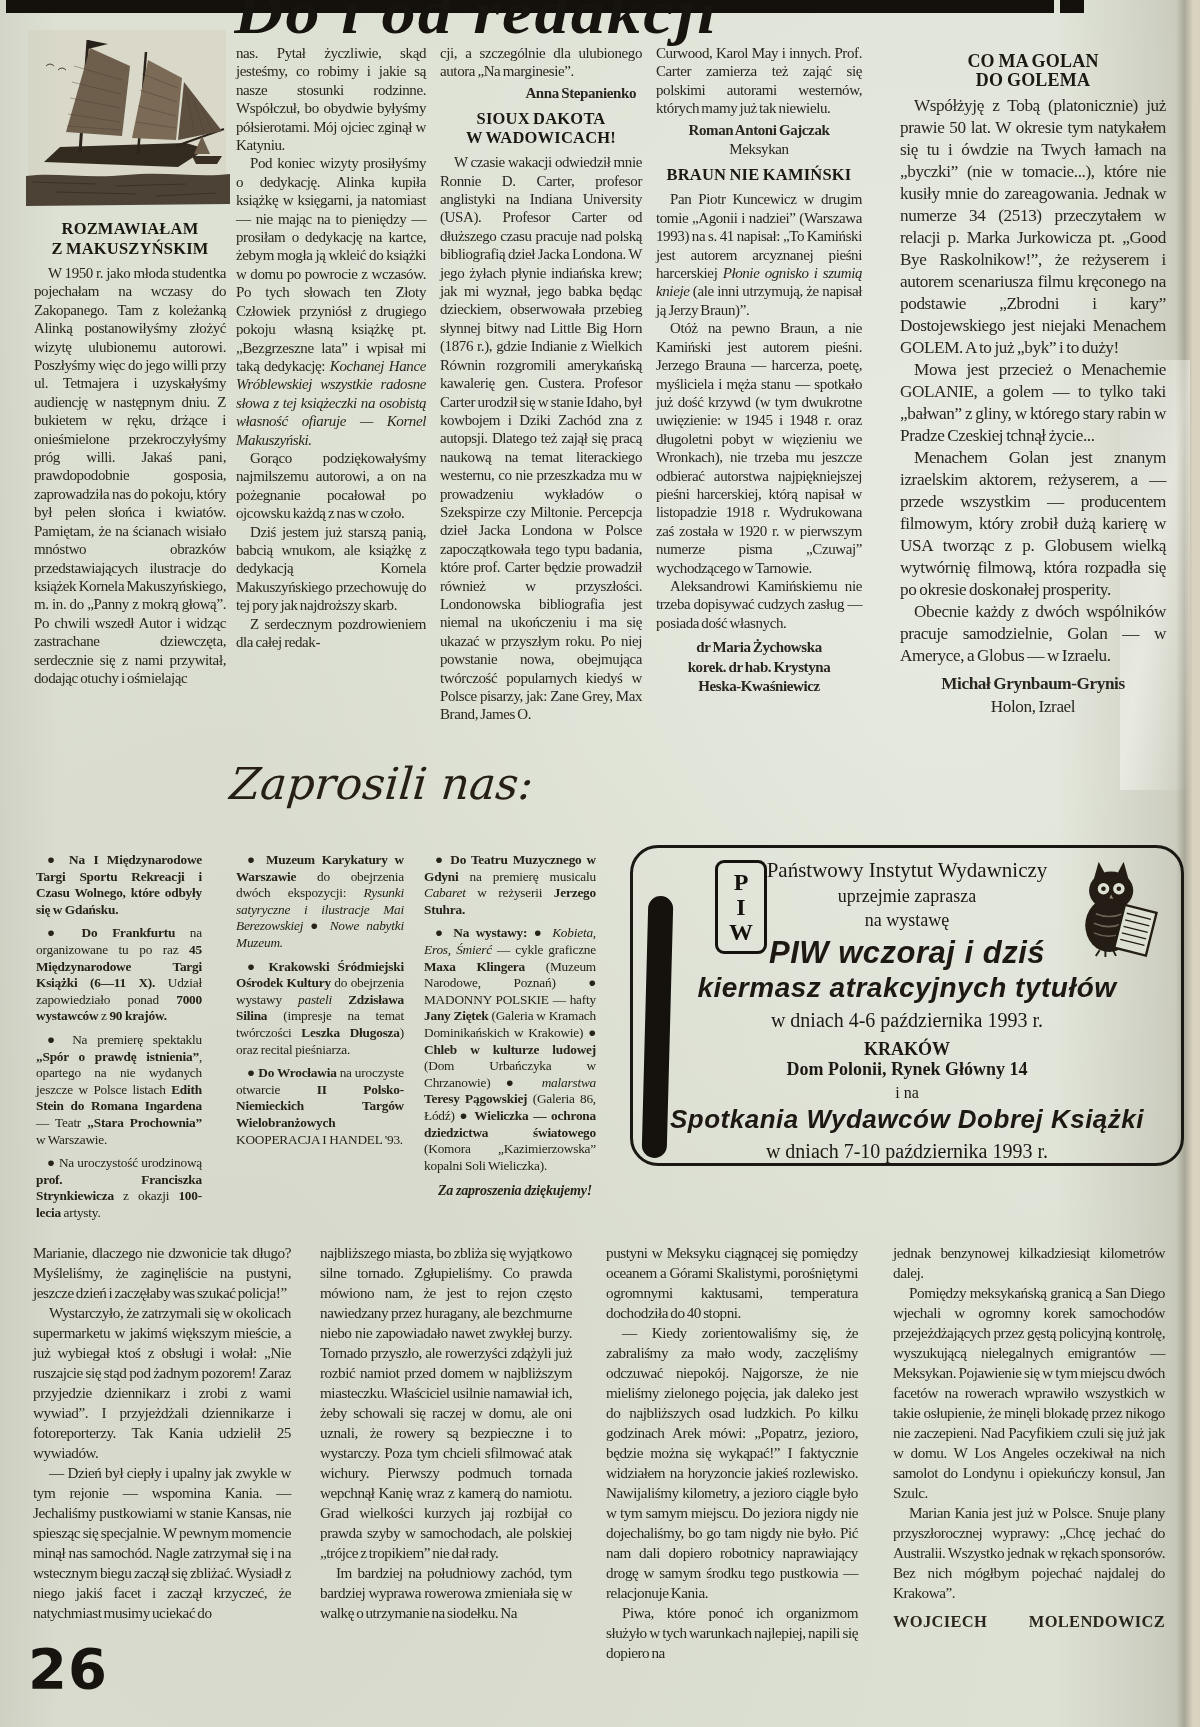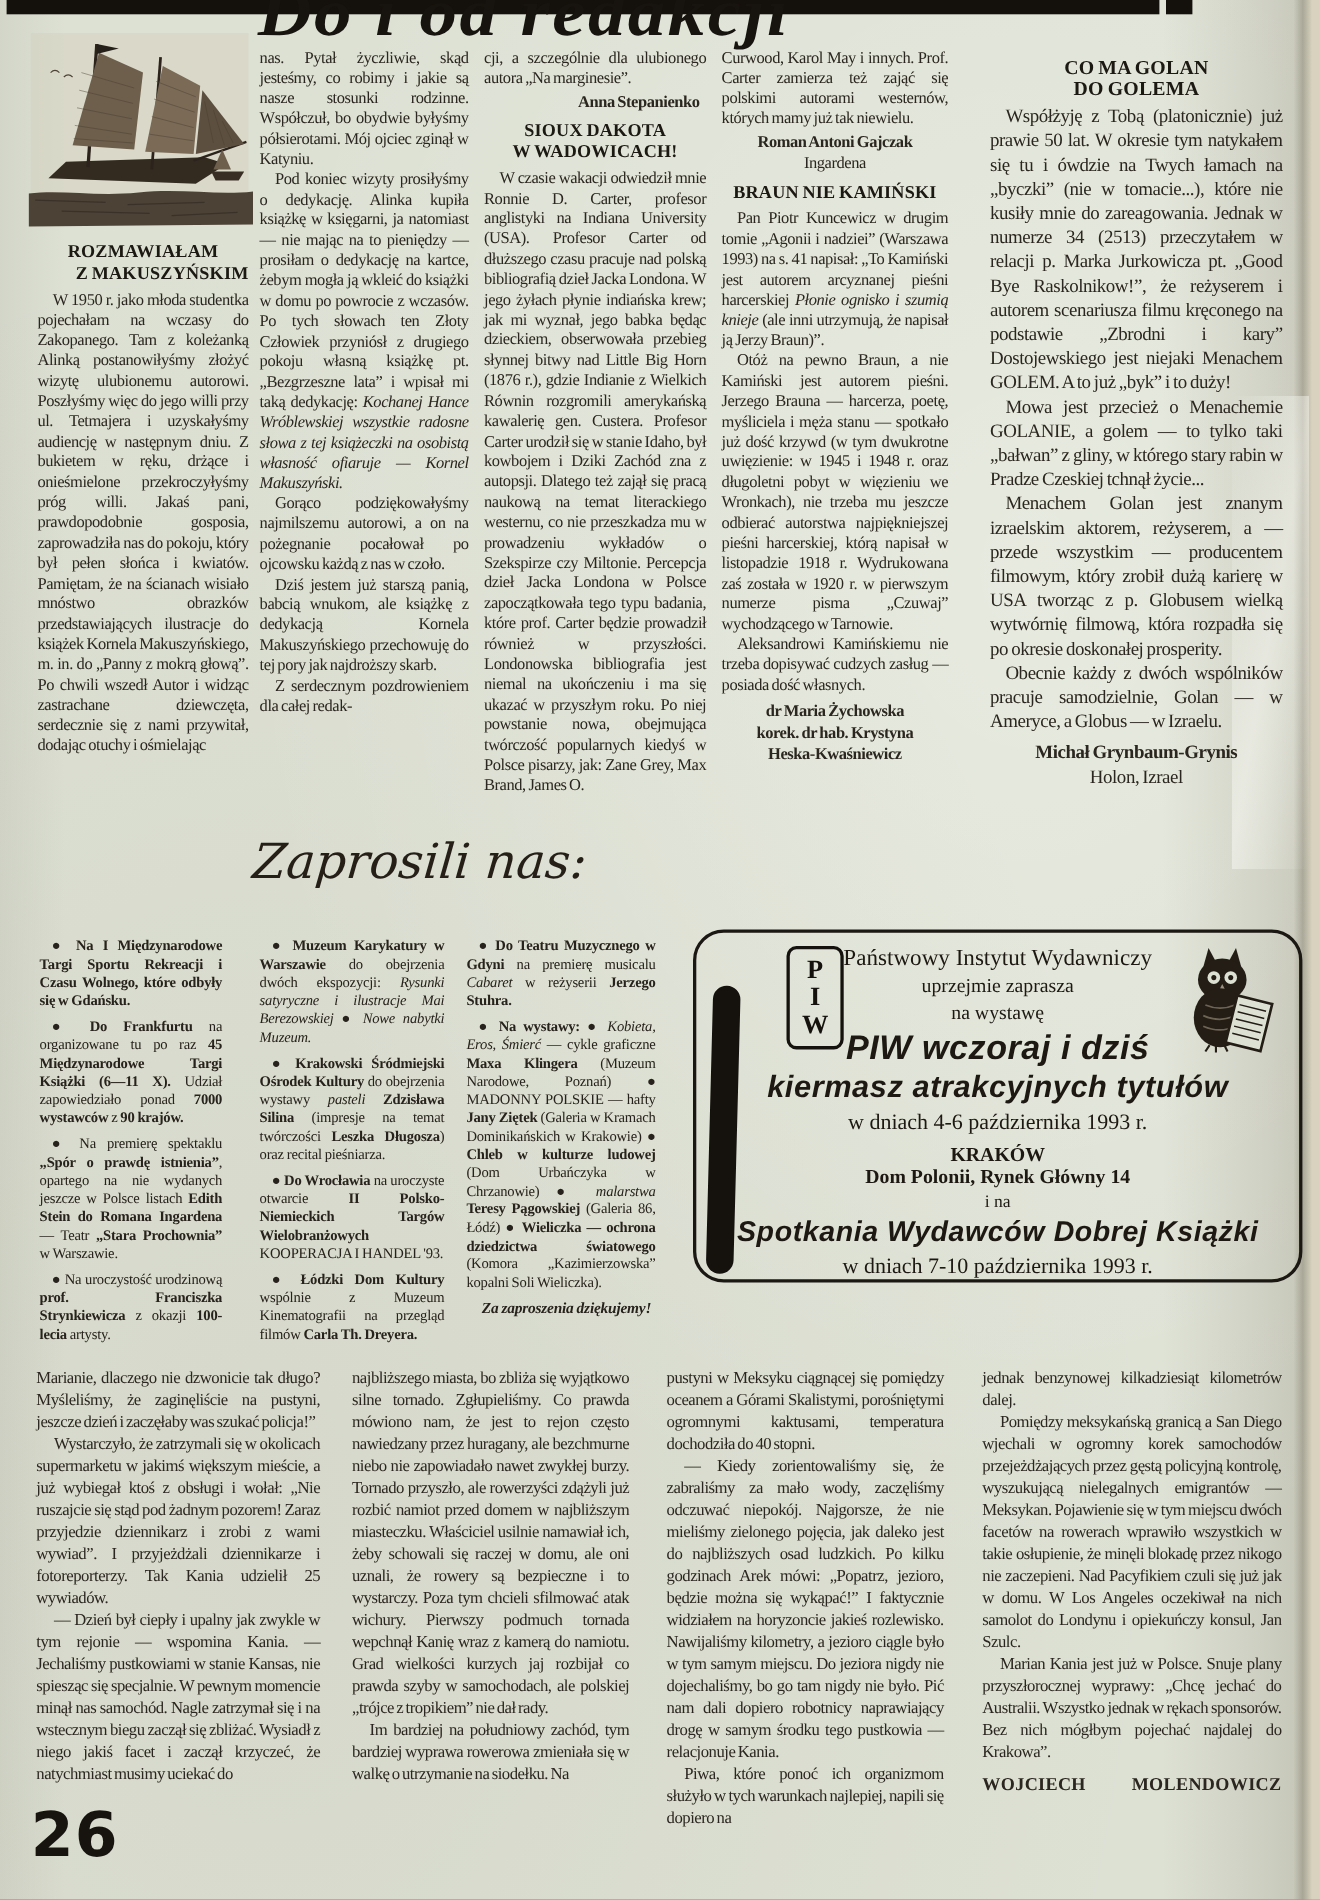--- a/index.html
+++ b/index.html
@@ -96,21 +96,21 @@
       <path d="M160,66 L168,104 M168,74 L178,106 M176,84 L186,104"></path>
     </g>
     <polygon points="62,14 82,18 62,23" fill="#26201a"></polygon>
     <polygon points="176,110 184,128 168,128" fill="#6e5e4c"></polygon>
     <path d="M166,130 L196,130 L191,138 L170,138 Z" fill="#382e24"></path>
     <path d="M20,40 q4,-4 8,0 M32,44 q4,-4 8,0" stroke="#4d4236" stroke-width="1" fill="none"></path>
   </svg>
 
   <div class="tcol" style="left:34px;top:212px;width:192px;">
     <div class="art-head">ROZMAWIAŁAM</div>
-    <div class="art-head" style="margin-top:-5px;text-align:right;">Z MAKUSZYŃSKIM</div>
+    <div class="art-head" style="margin-top:-5px;">Z MAKUSZYŃSKIM</div>
     <p>W 1950 r. jako młoda studentka pojechałam na wczasy do Zakopanego. Tam z koleżanką Alinką postanowiłyśmy złożyć wizytę ulubionemu autorowi. Poszłyśmy więc do jego willi przy ul. Tetmajera i uzyskałyśmy audiencję w następnym dniu. Z bukietem w ręku, drżące i onieśmielone przekroczyłyśmy próg willi. Jakaś pani, prawdopodobnie gosposia, zaprowadziła nas do pokoju, który był pełen słońca i kwiatów. Pamiętam, że na ścianach wisiało mnóstwo obrazków przedstawiających ilustracje do książek Kornela Makuszyńskiego, m. in. do „Panny z mokrą głową”. Po chwili wszedł Autor i widząc zastrachane dziewczęta, serdecznie się z nami przywitał, dodając otuchy i ośmielając</p>
   </div>
 
   <div class="tcol" style="left:236px;top:44px;width:190px;">
     <p class="ni">nas. Pytał życzliwie, skąd jesteśmy, co robimy i jakie są nasze stosunki rodzinne. Współczuł, bo obydwie byłyśmy półsierotami. Mój ojciec zginął w Katyniu.</p>
     <p><span class="sg-n">Pod koniec wizyty prosiłyśmy o dedykację. Alinka kupiła książkę w księgarni, ja natomiast — nie mając na to pieniędzy — prosiłam o dedykację na kartce, żebym mogła ją wkleić do książki w domu po powrocie z wczasów. Po tych słowach ten Złoty Człowiek przyniósł z drugiego pokoju własną książkę pt. „Bezgrzeszne lata” i wpisał mi taką dedykację: </span><span class="sg-i">Kochanej Hance Wróblewskiej wszystkie radosne słowa z tej książeczki na osobistą własność ofiaruje — Kornel Makuszyński.</span></p>
     <p>Gorąco podziękowałyśmy najmilszemu autorowi, a on na pożegnanie pocałował po ojcowsku każdą z nas w czoło.</p>
     <p>Dziś jestem już starszą panią, babcią wnukom, ale książkę z dedykacją Kornela Makuszyńskiego przechowuję do tej pory jak najdroższy skarb.</p>
     <p>Z serdecznym pozdrowieniem dla całej redak-</p>
   </div>
@@ -119,21 +119,21 @@
     <p class="ni">cji, a szczególnie dla ulubionego autora „Na marginesie”.</p>
     <div class="sig sig-r">Anna Stepanienko</div>
     <div class="art-head">SIOUX DAKOTA</div>
     <div class="art-head" style="margin-top:-6px;">W WADOWICACH!</div>
     <p>W czasie wakacji odwiedził mnie Ronnie D. Carter, profesor anglistyki na Indiana University (USA). Profesor Carter od dłuższego czasu pracuje nad polską bibliografią dzieł Jacka Londona. W jego żyłach płynie indiańska krew; jak mi wyznał, jego babka będąc dzieckiem, obserwowała przebieg słynnej bitwy nad Little Big Horn (1876 r.), gdzie Indianie z Wielkich Równin rozgromili amerykańską kawalerię gen. Custera. Profesor Carter urodził się w stanie Idaho, był kowbojem i Dziki Zachód zna z autopsji. Dlatego też zajął się pracą naukową na temat literackiego westernu, co nie przeszkadza mu w prowadzeniu wykładów o Szekspirze czy Miltonie. Percepcja dzieł Jacka Londona w Polsce zapoczątkowała tego typu badania, które prof. Carter będzie prowadził również w przyszłości. Londonowska bibliografia jest niemal na ukończeniu i ma się ukazać w przyszłym roku. Po niej powstanie nowa, obejmująca twórczość popularnych kiedyś w Polsce pisarzy, jak: Zane Grey, Max Brand, James O.</p>
   </div>
 
   <div class="tcol" style="left:656px;top:44px;width:206px;">
     <p class="ni">Curwood, Karol May i innych. Prof. Carter zamierza też zająć się polskimi autorami westernów, których mamy już tak niewielu.</p>
     <div class="sig">Roman Antoni Gajczak</div>
-    <div class="sig sig-plain" style="margin-top:-2px;">Ingardena</div>
+    <div class="sig sig-plain" style="margin-top:-2px;">Meksykan</div>
     <div class="art-head">BRAUN NIE KAMIŃSKI</div>
     <p><span class="sg-n">Pan Piotr Kuncewicz w drugim tomie „Agonii i nadziei” (Warszawa 1993) na s. 41 napisał: „To Kamiński jest autorem arcyznanej pieśni harcerskiej </span><span class="sg-i">Płonie ognisko i szumią knieje</span><span class="sg-n"> (ale inni utrzymują, że napisał ją Jerzy Braun)”.</span></p>
     <p>Otóż na pewno Braun, a nie Kamiński jest autorem pieśni. Jerzego Brauna — harcerza, poetę, myśliciela i męża stanu — spotkało już dość krzywd (w tym dwukrotne uwięzienie: w 1945 i 1948 r. oraz długoletni pobyt w więzieniu we Wronkach), nie trzeba mu jeszcze odbierać autorstwa najpiękniejszej pieśni harcerskiej, którą napisał w listopadzie 1918 r. Wydrukowana zaś została w 1920 r. w pierwszym numerze pisma „Czuwaj” wychodzącego w Tarnowie.</p>
     <p>Aleksandrowi Kamińskiemu nie trzeba dopisywać cudzych zasług — posiada dość własnych.</p>
     <div class="sig" style="margin-top:6px;">dr Maria Żychowska</div>
     <div class="sig" style="margin-top:-2px;">korek. dr hab. Krystyna</div>
     <div class="sig" style="margin-top:-2px;">Heska-Kwaśniewicz</div>
   </div>
 
   <div class="tcol col5" style="left:900px;top:44px;width:266px;">
@@ -153,21 +153,20 @@
     <p class="inv"><span class="sg-b">● Na I Międzynarodowe Targi Sportu Rekreacji i Czasu Wolnego, które odbyły się w Gdańsku.</span></p>
     <p class="inv"><span class="sg-b">● Do Frankfurtu</span><span class="sg-n"> na organizowane tu po raz </span><span class="sg-b">45 Międzynarodowe Targi Książki (6—11 X).</span><span class="sg-n"> Udział zapowiedziało ponad </span><span class="sg-b">7000 wystawców</span><span class="sg-n"> z </span><span class="sg-b">90 krajów.</span></p>
     <p class="inv"><span class="sg-n">● Na premierę spektaklu </span><span class="sg-b">„Spór o prawdę istnienia”</span><span class="sg-n">, opartego na nie wydanych jeszcze w Polsce listach </span><span class="sg-b">Edith Stein do Romana Ingardena</span><span class="sg-n"> — Teatr </span><span class="sg-b">„Stara Prochownia”</span><span class="sg-n"> w Warszawie.</span></p>
     <p class="inv"><span class="sg-n">● Na uroczystość urodzinową </span><span class="sg-b">prof. Franciszka Strynkiewicza</span><span class="sg-n"> z okazji </span><span class="sg-b">100-lecia</span><span class="sg-n"> artysty.</span></p>
   </div>
 
   <div class="invcol" style="left:236px;width:168px;">
     <p class="inv"><span class="sg-n">● </span><span class="sg-b">Muzeum Karykatury w Warszawie</span><span class="sg-n"> do obejrzenia dwóch ekspozycji: </span><span class="sg-i">Rysunki satyryczne i ilustracje Mai Berezowskiej</span><span class="sg-n"> ● </span><span class="sg-i">Nowe nabytki Muzeum.</span></p>
     <p class="inv"><span class="sg-n">● </span><span class="sg-b">Krakowski Śródmiejski Ośrodek Kultury</span><span class="sg-n"> do obejrzenia wystawy </span><span class="sg-i">pasteli</span><span class="sg-n"> </span><span class="sg-b">Zdzisława Silina</span><span class="sg-n"> (impresje na temat twórczości </span><span class="sg-b">Leszka Długosza</span><span class="sg-n">) oraz recital pieśniarza.</span></p>
     <p class="inv"><span class="sg-n">● </span><span class="sg-b">Do Wrocławia</span><span class="sg-n"> na uroczyste otwarcie </span><span class="sg-b">II Polsko-Niemieckich Targów Wielobranżowych</span><span class="sg-n"> KOOPERACJA I HANDEL '93.</span></p>
-    <p class="inv"><span class="sg-n">● </span><span class="sg-b">Łódzki Dom Kultury</span><span class="sg-n"> wspólnie z Muzeum Kinematografii na przegląd filmów </span><span class="sg-b">Carla Th. Dreyera.</span></p>
   </div>
 
   <div class="invcol" style="left:424px;width:172px;">
     <p class="inv"><span class="sg-n">● </span><span class="sg-b">Do Teatru Muzycznego w Gdyni</span><span class="sg-n"> na premierę musicalu </span><span class="sg-i">Cabaret</span><span class="sg-n"> w reżyserii </span><span class="sg-b">Jerzego Stuhra.</span></p>
     <p class="inv"><span class="sg-b">● Na wystawy:</span><span class="sg-n"> ● </span><span class="sg-i">Kobieta, Eros, Śmierć</span><span class="sg-n"> — cykle graficzne </span><span class="sg-b">Maxa Klingera</span><span class="sg-n"> (Muzeum Narodowe, Poznań) ● MADONNY POLSKIE — hafty </span><span class="sg-b">Jany Ziętek</span><span class="sg-n"> (Galeria w Kramach Dominikańskich w Krakowie) ● </span><span class="sg-b">Chleb w kulturze ludowej</span><span class="sg-n"> (Dom Urbańczyka w Chrzanowie) ● </span><span class="sg-i">malarstwa</span><span class="sg-n"> </span><span class="sg-b">Teresy Pągowskiej</span><span class="sg-n"> (Galeria 86, Łódź) ● </span><span class="sg-b">Wieliczka — ochrona dziedzictwa światowego</span><span class="sg-n"> (Komora „Kazimierzowska” kopalni Soli Wieliczka).</span></p>
     <div class="thanks">Za zaproszenia dziękujemy!</div>
   </div>
 
   <div class="piw-box">
     <div class="piw-stroke"></div>

